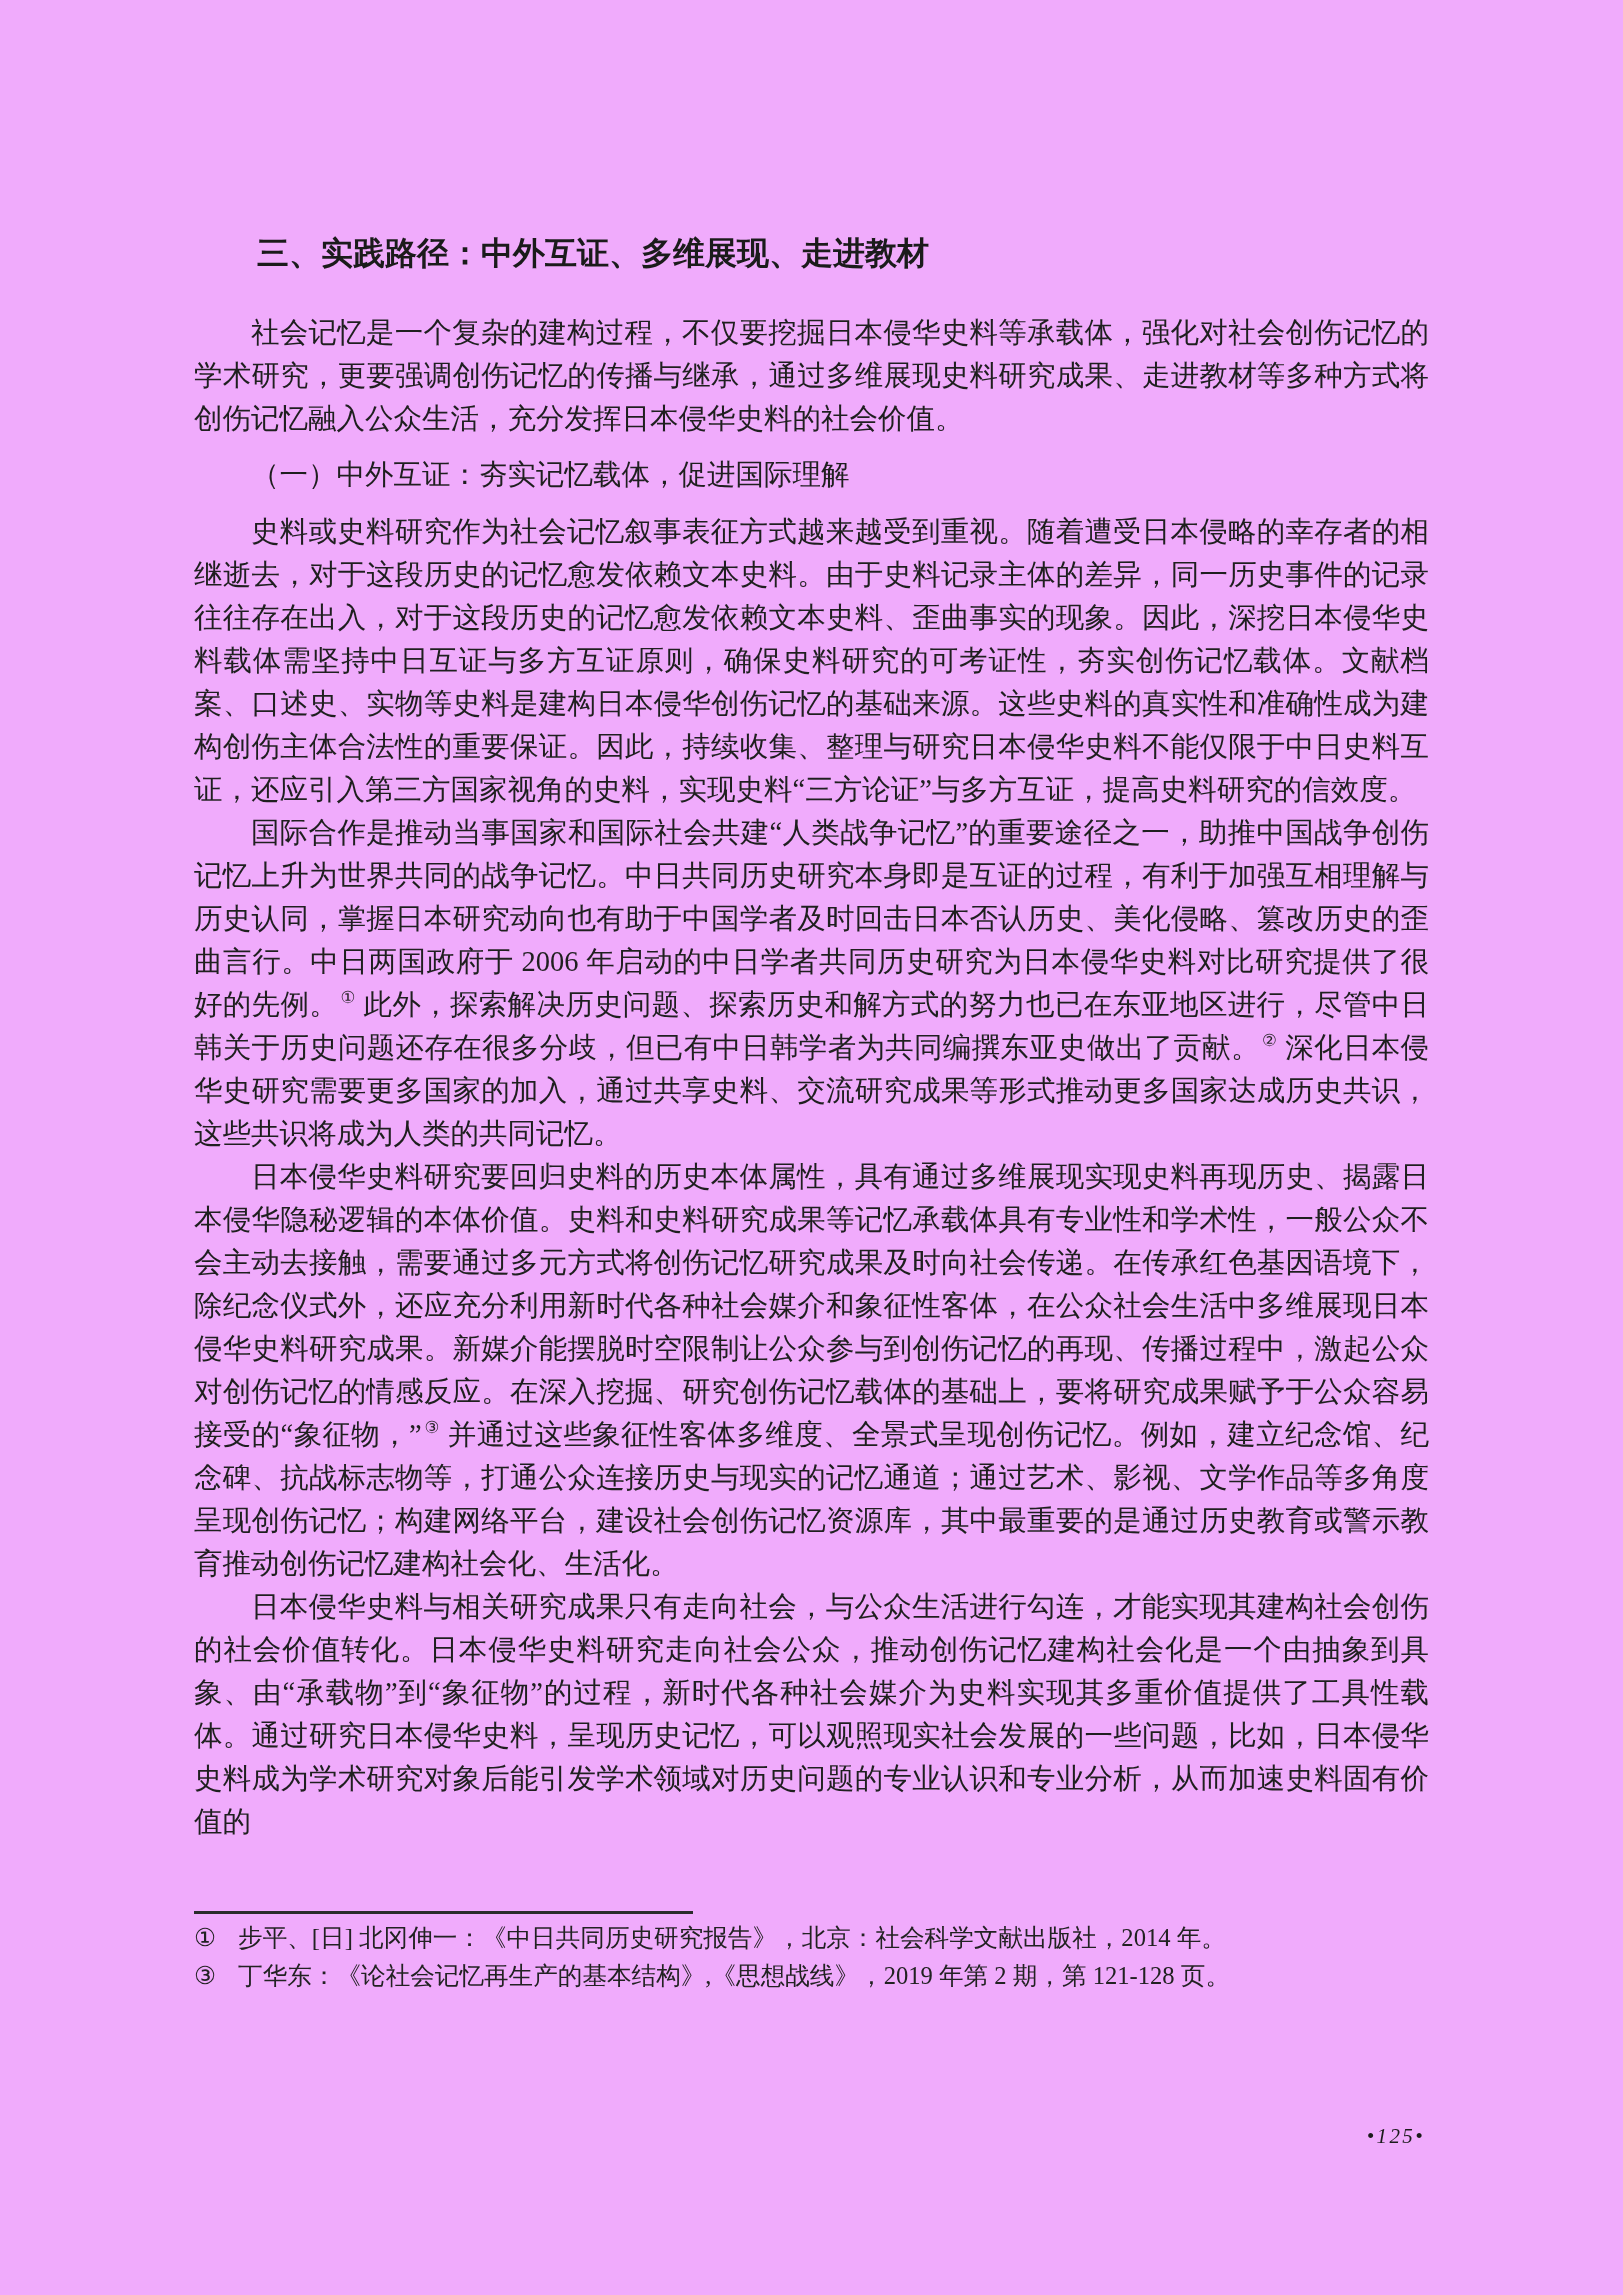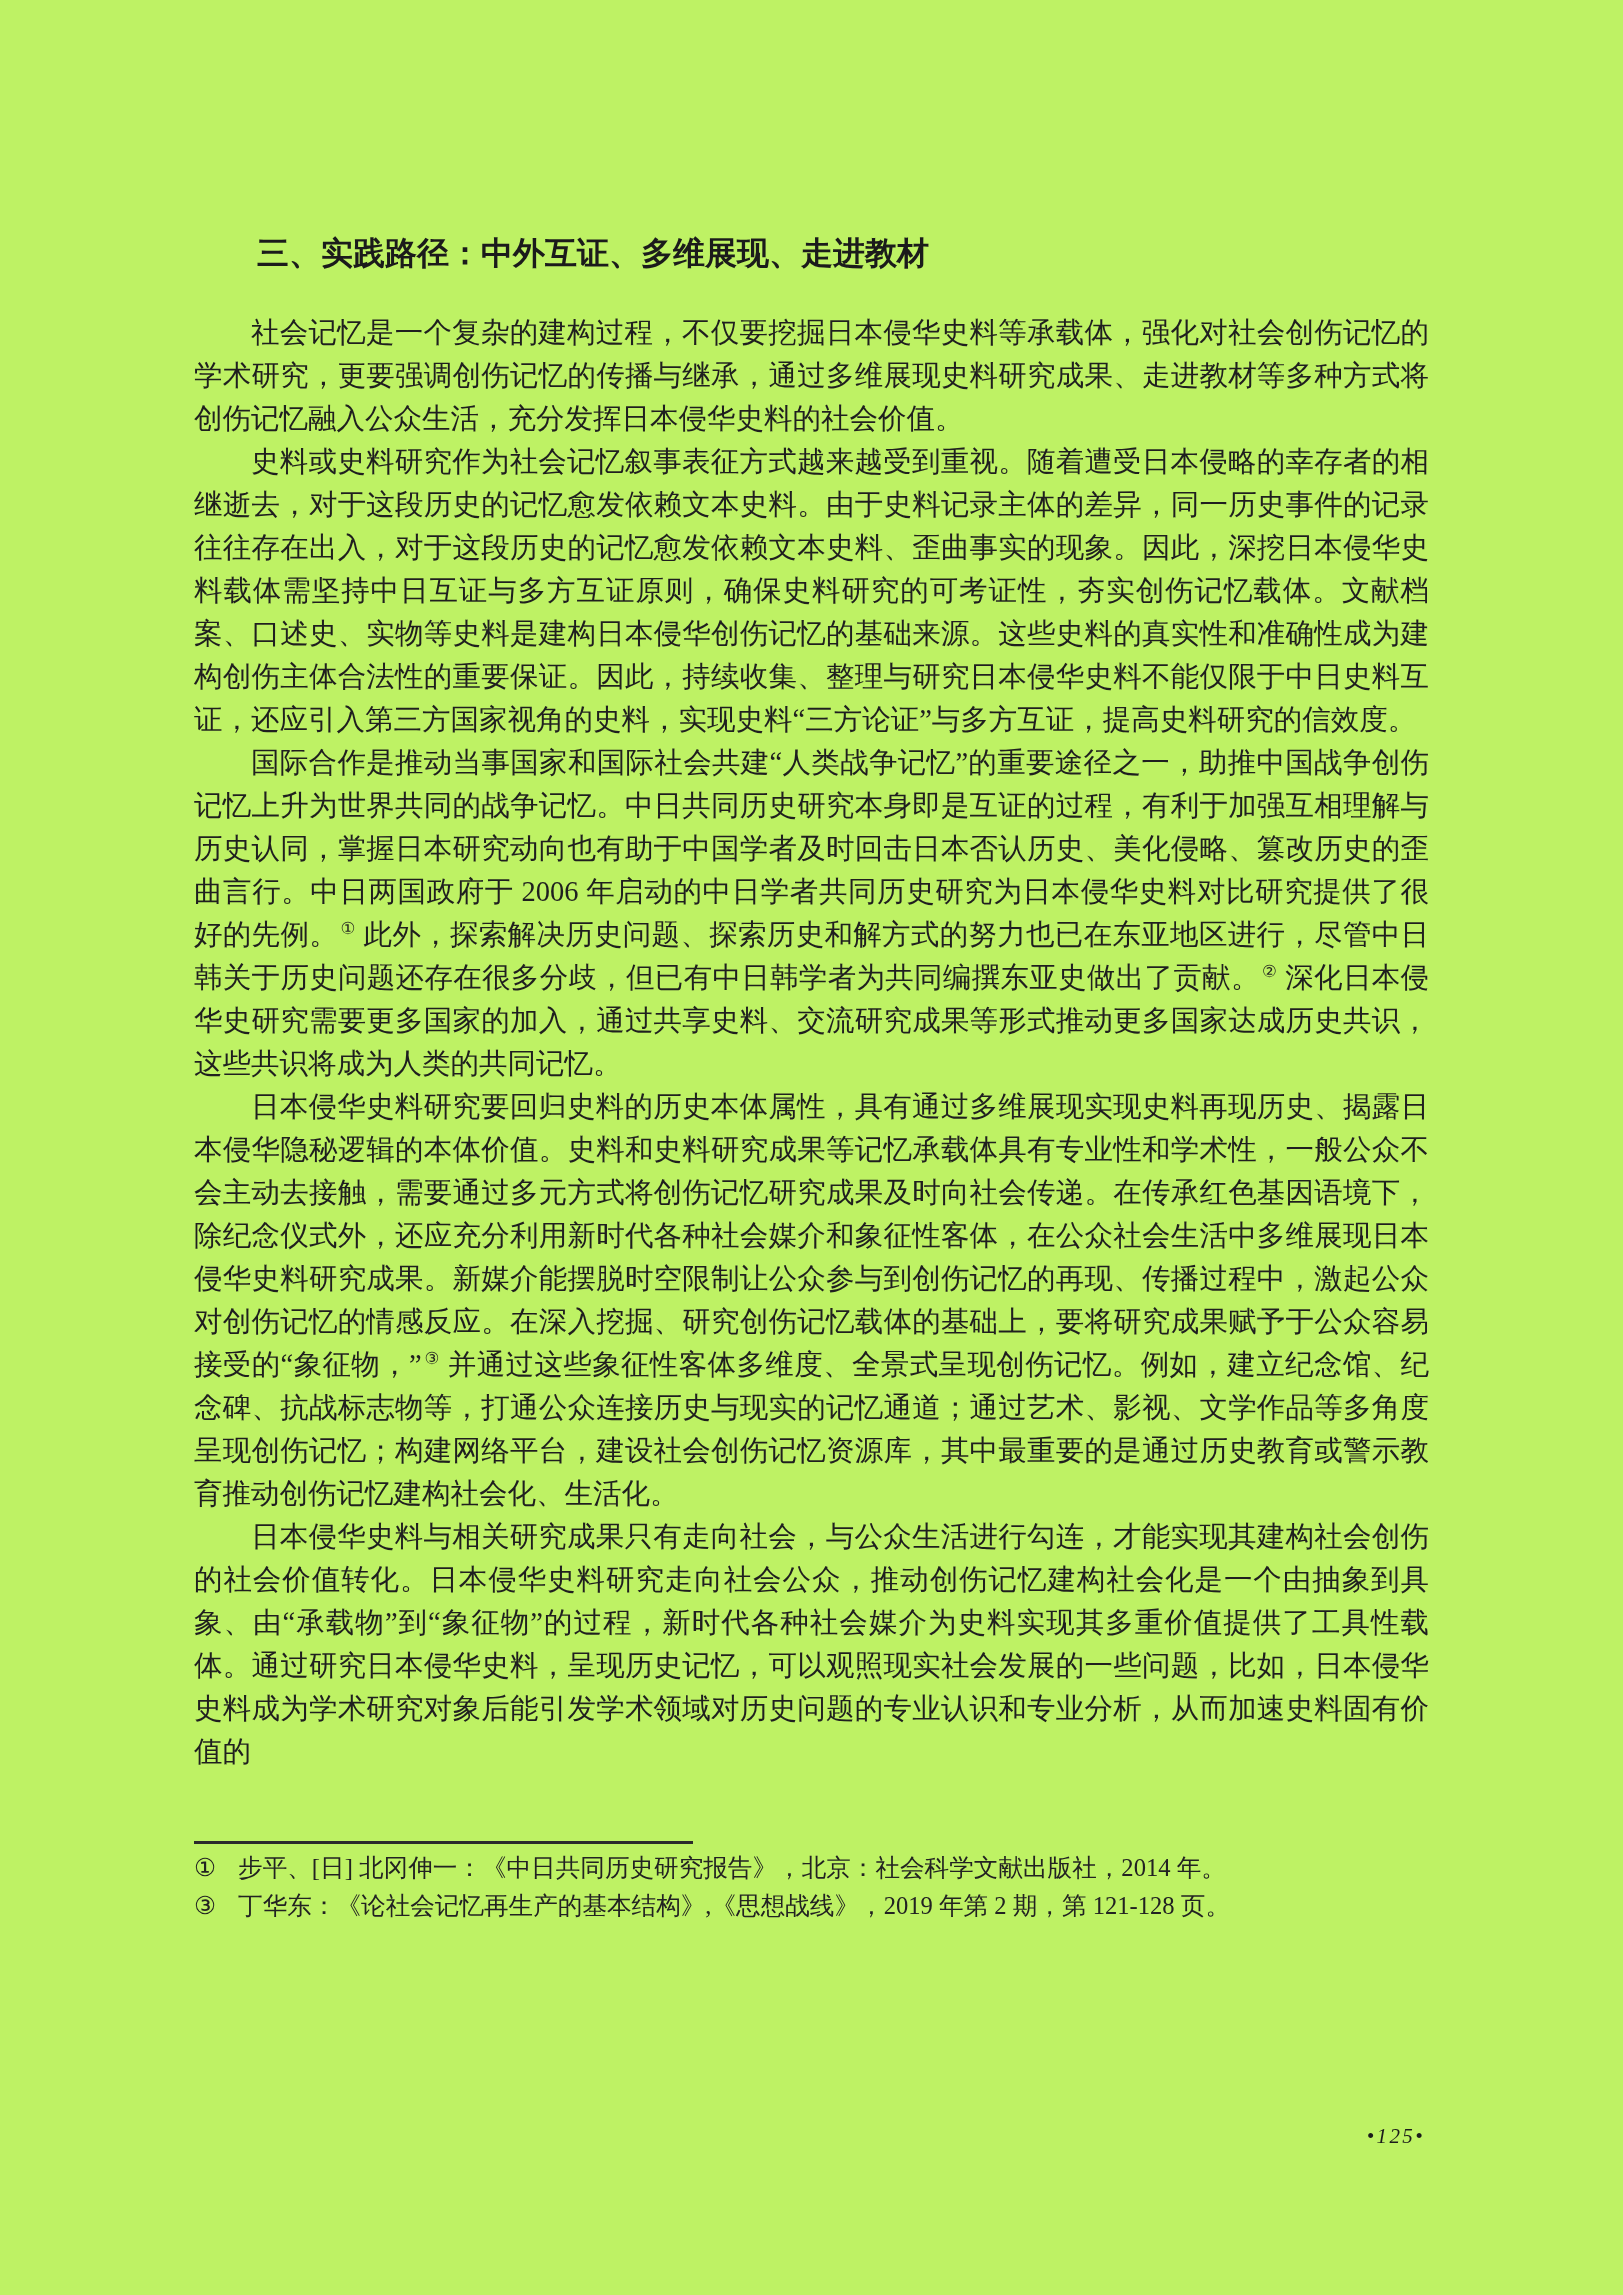--- a/index.html
+++ b/index.html
@@ -1,20 +1,20 @@
 <!DOCTYPE html>
 <html style="font-size:12.7px"><head>
 <meta charset="utf-8">
 <style>
   html, body { margin: 0; padding: 0; background: #ffffff; }
   .page {
     position: relative;
     width: 1623px;
     height: 2295px;
-    background: #bef264;
+    background: #f0abfc;
     overflow: hidden;
     color: #1e1e1e;
     font-family: "Liberation Serif", "DejaVu Serif", serif;
   }
   .content {
     position: absolute;
     left: 194px;
     top: 0;
     width: 1235px;
   }
@@ -77,20 +77,21 @@
   }
 </style>
 </head>
 <body>
 
 <div class="page">
   <div class="content">
     <h1 class="title">三、实践路径：中外互证、多维展现、走进教材</h1>
     <div class="blocks" id="article-blocks">
         <p class="para">社会记忆是一个复杂的建构过程，不仅要挖掘日本侵华史料等承载体，强化对社会创伤记忆的学术研究，更要强调创伤记忆的传播与继承，通过多维展现史料研究成果、走进教材等多种方式将创伤记忆融入公众生活，充分发挥日本侵华史料的社会价值。</p>
+        <h2 class="subhead">（一）中外互证：夯实记忆载体，促进国际理解</h2>
         <p class="para">史料或史料研究作为社会记忆叙事表征方式越来越受到重视。随着遭受日本侵略的幸存者的相继逝去，对于这段历史的记忆愈发依赖文本史料。由于史料记录主体的差异，同一历史事件的记录往往存在出入，对于这段历史的记忆愈发依赖文本史料、歪曲事实的现象。因此，深挖日本侵华史料载体需坚持中日互证与多方互证原则，确保史料研究的可考证性，夯实创伤记忆载体。文献档案、口述史、实物等史料是建构日本侵华创伤记忆的基础来源。这些史料的真实性和准确性成为建构创伤主体合法性的重要保证。因此，持续收集、整理与研究日本侵华史料不能仅限于中日史料互证，还应引入第三方国家视角的史料，实现史料“三方论证”与多方互证，提高史料研究的信效度。</p>
         <p class="para">国际合作是推动当事国家和国际社会共建“人类战争记忆”的重要途径之一，助推中国战争创伤记忆上升为世界共同的战争记忆。中日共同历史研究本身即是互证的过程，有利于加强互相理解与历史认同，掌握日本研究动向也有助于中国学者及时回击日本否认历史、美化侵略、篡改历史的歪曲言行。中日两国政府于 2006 年启动的中日学者共同历史研究为日本侵华史料对比研究提供了很好的先例。<sup class="fnref">①</sup>此外，探索解决历史问题、探索历史和解方式的努力也已在东亚地区进行，尽管中日韩关于历史问题还存在很多分歧，但已有中日韩学者为共同编撰东亚史做出了贡献。<sup class="fnref">②</sup>深化日本侵华史研究需要更多国家的加入，通过共享史料、交流研究成果等形式推动更多国家达成历史共识，这些共识将成为人类的共同记忆。</p>
         <p class="para">日本侵华史料研究要回归史料的历史本体属性，具有通过多维展现实现史料再现历史、揭露日本侵华隐秘逻辑的本体价值。史料和史料研究成果等记忆承载体具有专业性和学术性，一般公众不会主动去接触，需要通过多元方式将创伤记忆研究成果及时向社会传递。在传承红色基因语境下，除纪念仪式外，还应充分利用新时代各种社会媒介和象征性客体，在公众社会生活中多维展现日本侵华史料研究成果。新媒介能摆脱时空限制让公众参与到创伤记忆的再现、传播过程中，激起公众对创伤记忆的情感反应。在深入挖掘、研究创伤记忆载体的基础上，要将研究成果赋予于公众容易接受的“象征物，”<sup class="fnref">③</sup>并通过这些象征性客体多维度、全景式呈现创伤记忆。例如，建立纪念馆、纪念碑、抗战标志物等，打通公众连接历史与现实的记忆通道；通过艺术、影视、文学作品等多角度呈现创伤记忆；构建网络平台，建设社会创伤记忆资源库，其中最重要的是通过历史教育或警示教育推动创伤记忆建构社会化、生活化。</p>
         <p class="para">日本侵华史料与相关研究成果只有走向社会，与公众生活进行勾连，才能实现其建构社会创伤的社会价值转化。日本侵华史料研究走向社会公众，推动创伤记忆建构社会化是一个由抽象到具象、由“承载物”到“象征物”的过程，新时代各种社会媒介为史料实现其多重价值提供了工具性载体。通过研究日本侵华史料，呈现历史记忆，可以观照现实社会发展的一些问题，比如，日本侵华史料成为学术研究对象后能引发学术领域对历史问题的专业认识和专业分析，从而加速史料固有价值的</p>
       </div>
     <div class="fnrule"></div>
     <div class="footnotes" id="footnotes">
         <p><span class="fn-marker">①</span><span>步平、[日] 北冈伸一：《中日共同历史研究报告》，北京：社会科学文献出版社，2014 年。</span></p>
         <p><span class="fn-marker">③</span><span>丁华东：《论社会记忆再生产的基本结构》,《思想战线》，2019 年第 2 期，第 121-128 页。</span></p>
       </div>

